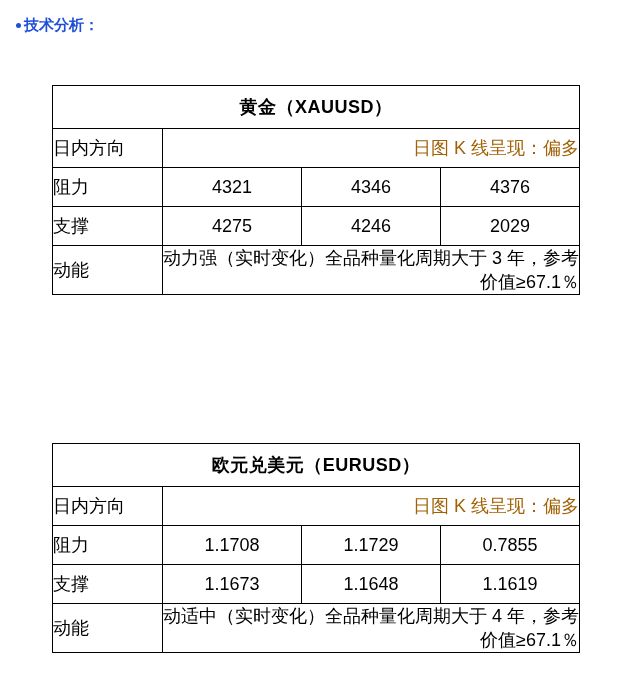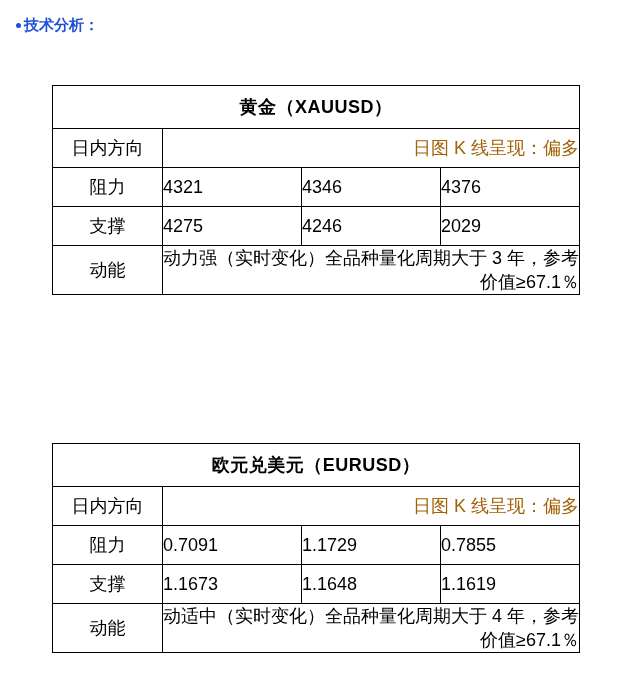--- a/index.html
+++ b/index.html
@@ -51,25 +51,25 @@
     font-size: 18px;
   }
   .title-cell {
     text-align: center;
     font-size: 16px;
     font-weight: bold;
     height: 42px !important;
     letter-spacing: 0.5px;
   }
   .label-cell {
-    text-align: center;
+    text-align: left;
     font-size: 13px;
   }
   .value-cell {
-    text-align: left;
+    text-align: center;
     font-size: 12.5px;
   }
   .dir-cell {
     text-align: right;
     padding-left: 14px;
     font-size: 12px;
     color: #a16207;
   }
   .momentum-cell {
     text-align: right;
@@ -143,21 +143,21 @@
     <tbody>
       <tr>
         <td class="title-cell" colspan="4">欧元兑美元（EURUSD）</td>
       </tr>
       <tr>
         <td class="label-cell">日内方向</td>
         <td class="dir-cell" colspan="3">日图 K 线呈现：偏多</td>
       </tr>
       <tr>
         <td class="label-cell">阻力</td>
-        <td class="value-cell">0.7091</td>
+        <td class="value-cell">1.1708</td>
         <td class="value-cell">1.1729</td>
         <td class="value-cell">0.7855</td>
       </tr>
       <tr>
         <td class="label-cell">支撑</td>
         <td class="value-cell">1.1673</td>
         <td class="value-cell">1.1648</td>
         <td class="value-cell">1.1619</td>
       </tr>
       <tr>

